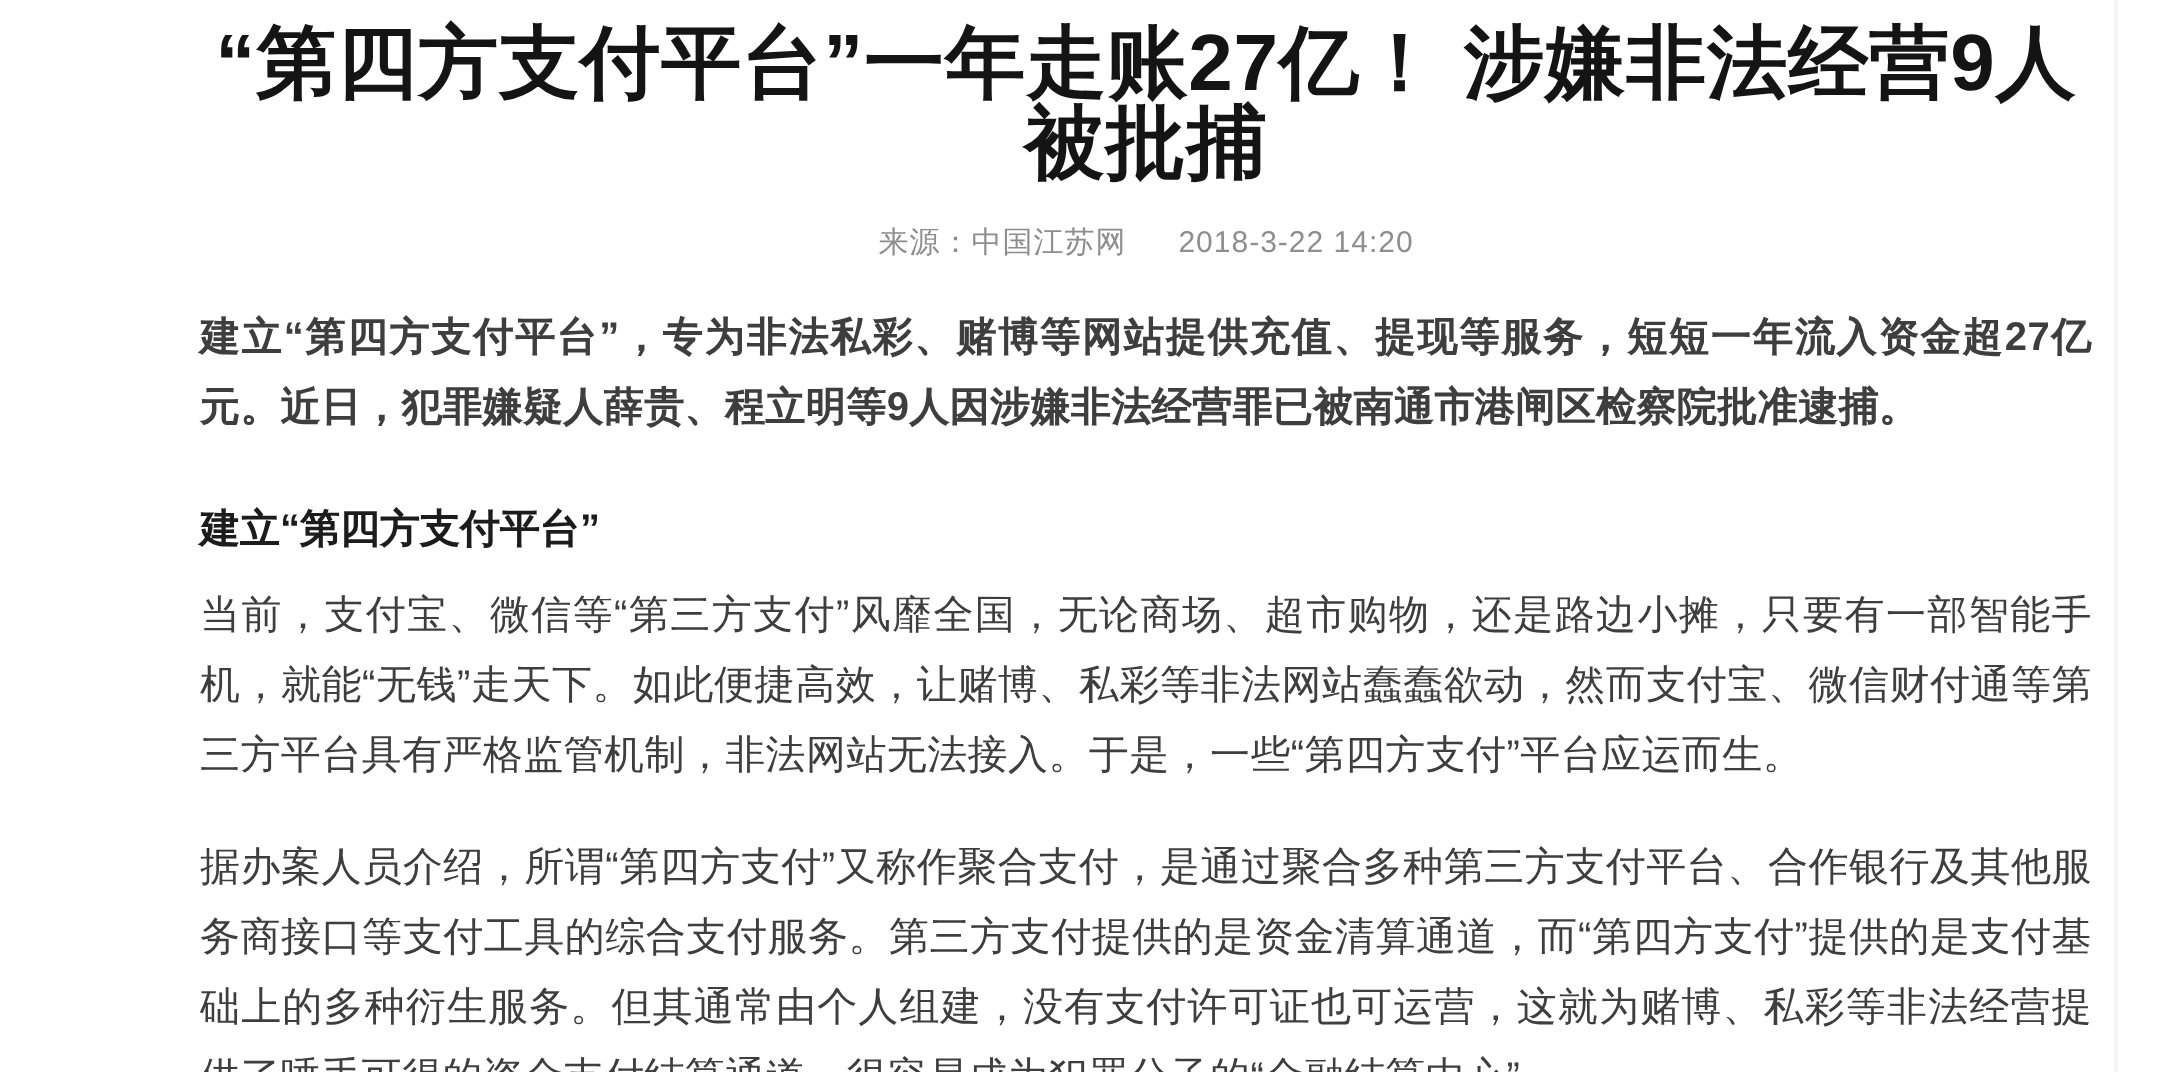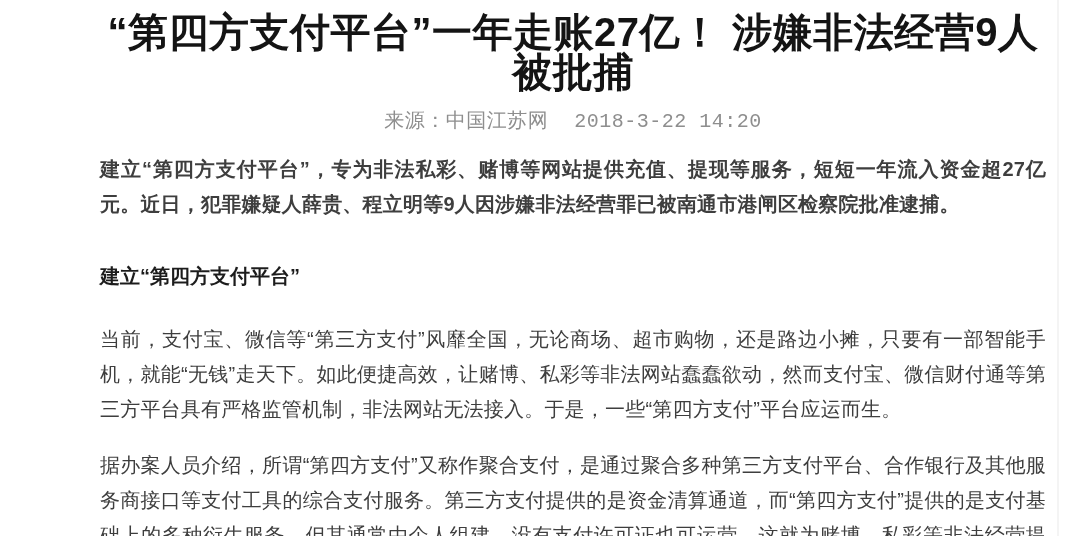--- a/index.html
+++ b/index.html
@@ -34,47 +34,46 @@
     font-size: 40px;
     line-height: 40px;
     font-weight: 700;
     color: #141414;
     text-align: center;
     letter-spacing: 0.5px;
   }
   .article-meta {
     margin-top: 19px;
     text-align: center;
-    font-size: 20px;
+    font-size: 15px;
     line-height: 21px;
     color: #8e8e8e;
     letter-spacing: 0.5px;
-    font-family: Liberation Mono, monospace;
   }
   .article-meta .datetime {
     margin-left: 26px;
   }
   .body-text {
     margin: 0;
     font-size: 20px;
     line-height: 35px;
     color: #3e3e3e;
     text-align: justify;
     text-justify: inter-ideograph;
     letter-spacing: 0.2px;
   }
   .lead-paragraph { margin-top: 20px; font-weight: bold; }
   .section-heading {
-    margin: 42px 0 0 0;
+    margin: 31px 0 0 0;
     font-size: 20px;
     line-height: 24px;
     font-weight: 700;
     color: #1c1c1c;
   }
-  .paragraph-2 { margin-top: 34px; }
+  .paragraph-2 { margin-top: 14px; }
   .paragraph-3 { margin-top: 21px; }
 </style>
 </head>
 <body>
 
 <div class="right-divider"></div>
 
 <article class="article">
   <h1 class="article-title">“第四方支付平台”一年走账27亿！ 涉嫌非法经营9人被批捕</h1>
 

